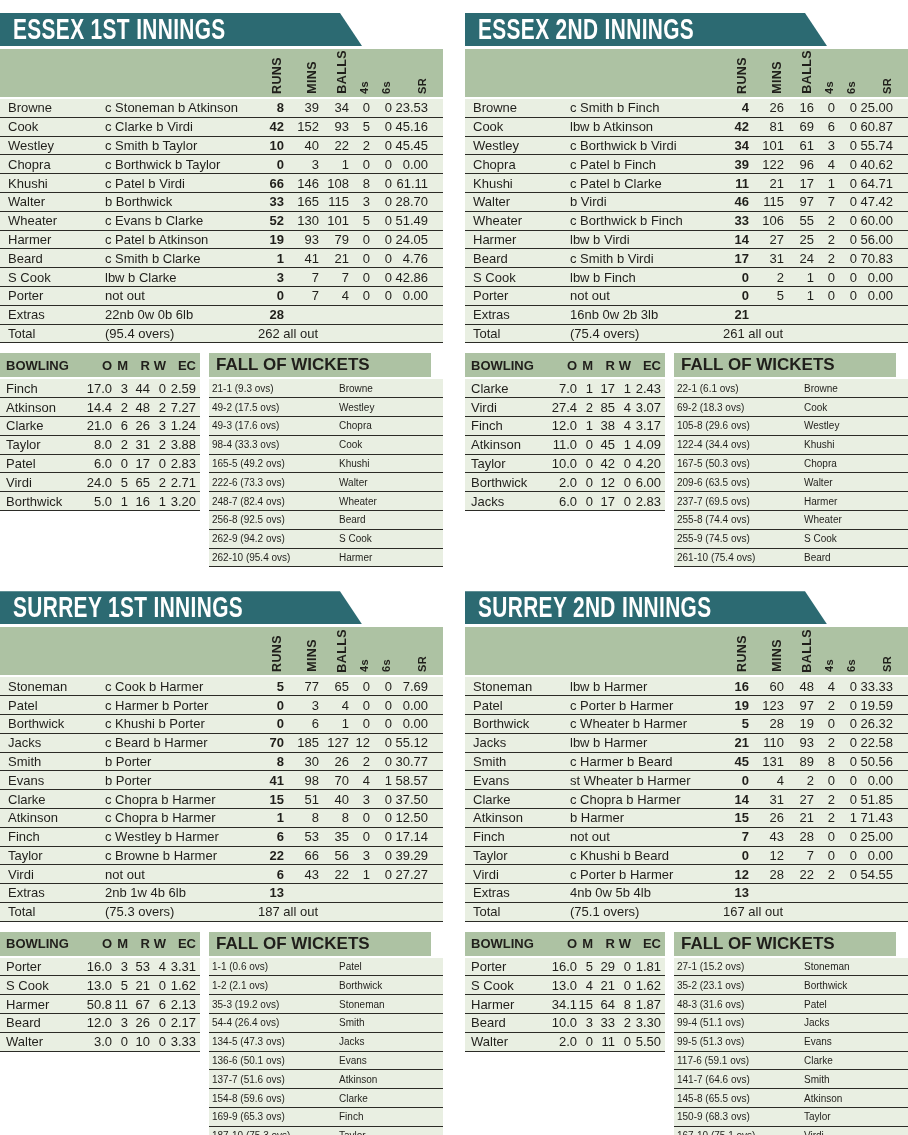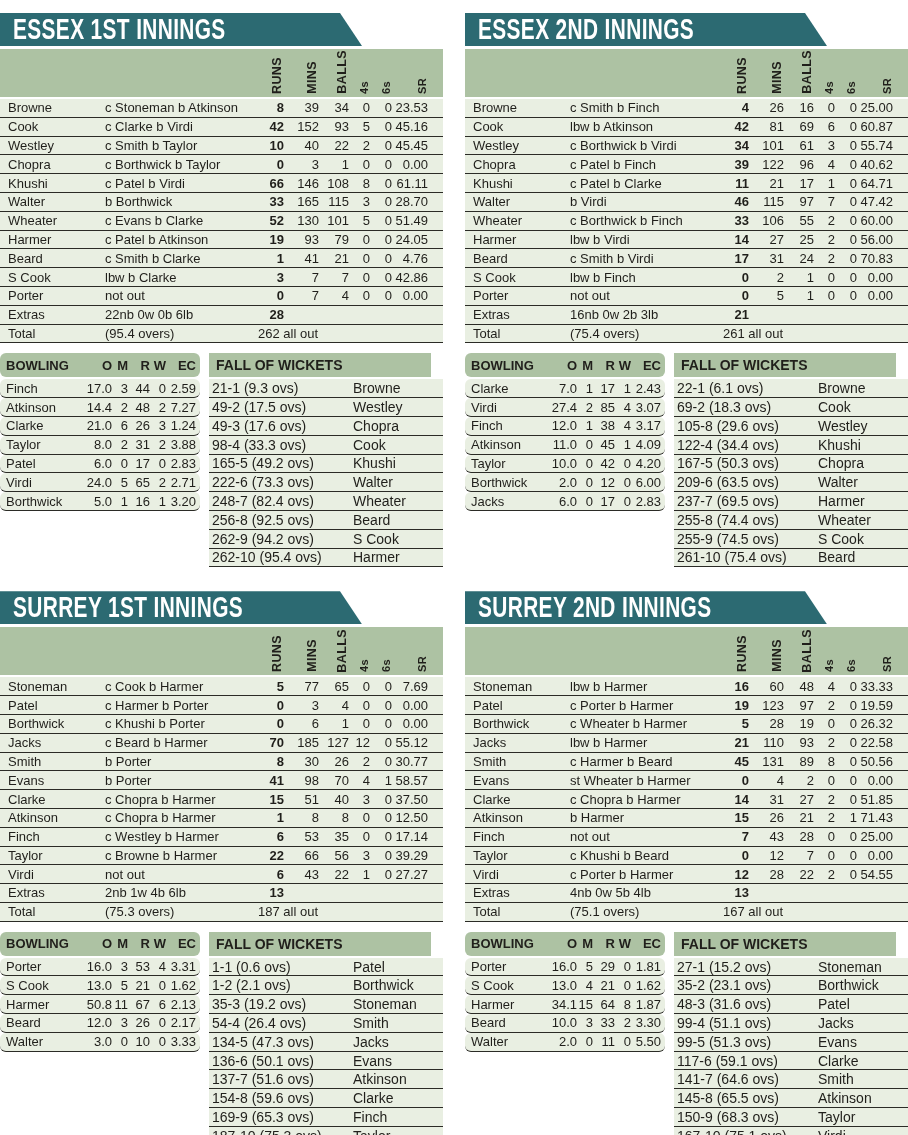--- a/index.html
+++ b/index.html
@@ -18,28 +18,28 @@
   .vlab.small{font-size:11px;}
   .bat-row{height:18.8px;align-items:center;background:#e9efe2;border-bottom:1.4px solid #2b2b26;font-size:13px;white-space:nowrap;}
   .c-num{text-align:right;}
   .c-runs{font-weight:700;}
   .c-sr{padding-right:5px;}
   .c-total{grid-column:3/9;font-weight:400;padding-left:2px;}
   .sub{display:flex;gap:9px;margin-top:10px;}
   .bowl-col{width:200px;}
   .fow-col{width:234px;}
   .bowl-head,.bowl-row{display:grid;grid-template-columns:70px 36px 16px 22px 16px 1fr;
-                       padding:0 4px 0 6px;box-sizing:border-box;align-items:center;border-radius:6px;}
+                       padding:0 4px 0 6px;box-sizing:border-box;align-items:center;}
   .bowl-head{height:24px;background:#adc2a3;font-weight:700;font-size:13px;margin-bottom:2px;}
   .b-num{text-align:right;}
   .bowl-row{height:18.8px;background:#e9efe2;border-bottom:1.4px solid #2b2b26;font-size:13px;white-space:nowrap;}
   .fow-head{height:24px;width:222px;background:#adc2a3;display:flex;align-items:center;padding-left:7px;
-            box-sizing:border-box;font-weight:700;font-size:14px;margin-bottom:2px;}
+            box-sizing:border-box;font-weight:700;font-size:17px;margin-bottom:2px;}
   .fow-row{display:grid;grid-template-columns:127px 1fr;height:18.8px;align-items:center;background:#e9efe2;
-           border-bottom:1.4px solid #2b2b26;font-size:14px;padding:0 4px 0 3px;box-sizing:border-box;white-space:nowrap;gap:14px;}
+           border-bottom:1.4px solid #2b2b26;font-size:10px;padding:0 4px 0 3px;box-sizing:border-box;white-space:nowrap;}
 </style>
 </head>
 <body>
 
 <div id="page">
   <section class="panel">
     <div class="banner">
       <span class="banner-title">ESSEX 1ST INNINGS</span>
     </div>
     <div class="bat-head">

